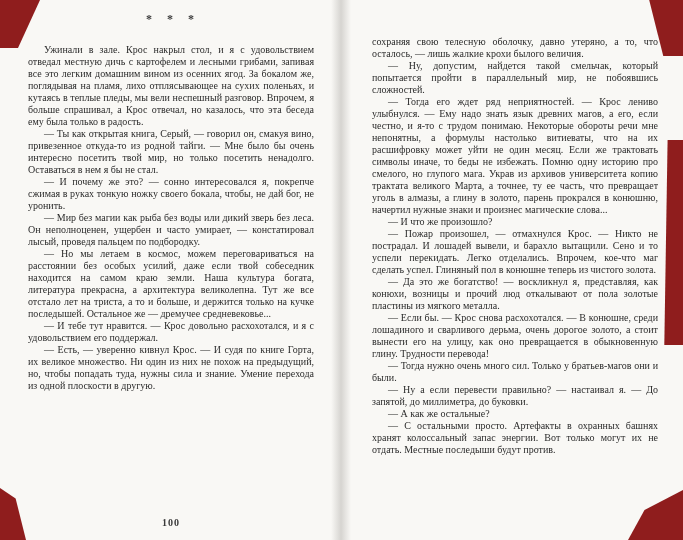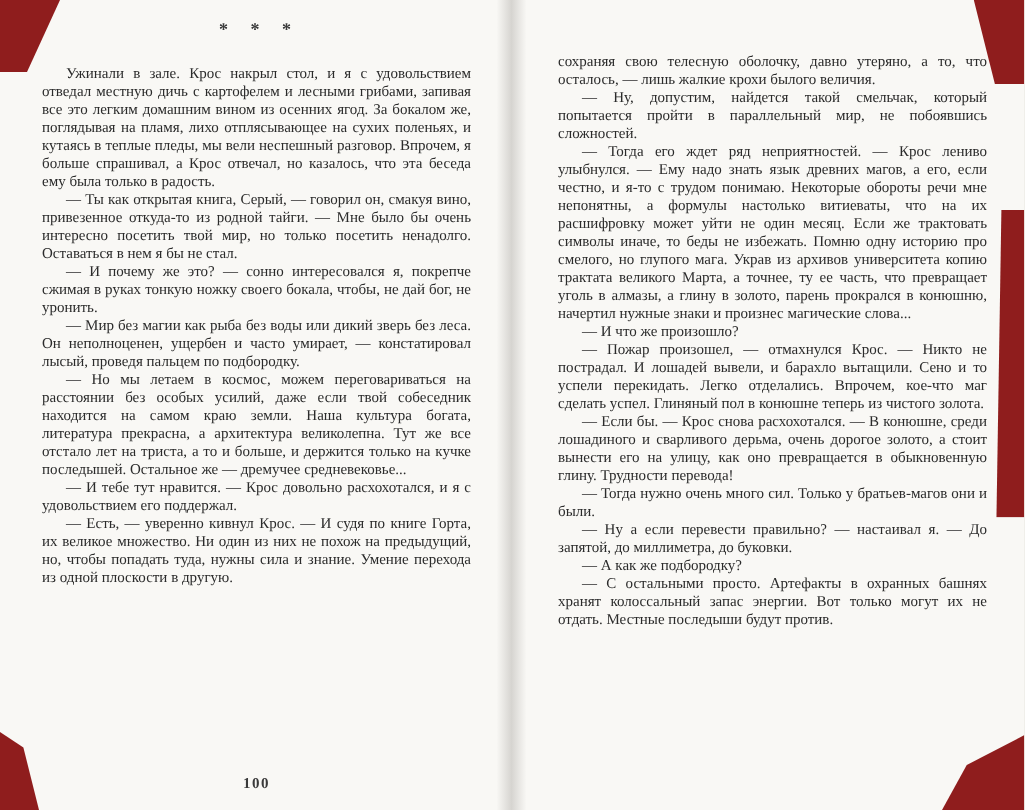--- a/index.html
+++ b/index.html
@@ -110,21 +110,22 @@
 
   <div class="gutter"></div>
 
   <div class="page right">
     <div class="text-block">
         <p class="para">сохраняя свою телесную оболочку, давно утеряно, а то, что осталось, — лишь жалкие крохи былого величия.</p>
         <p class="para">— Ну, допустим, найдется такой смельчак, который попытается пройти в параллельный мир, не побоявшись сложностей.</p>
         <p class="para">— Тогда его ждет ряд неприятностей. — Крос лениво улыбнулся. — Ему надо знать язык древних магов, а его, если честно, и я-то с трудом понимаю. Некоторые обороты речи мне непонятны, а формулы настолько витиеваты, что на их расшифровку может уйти не один месяц. Если же трактовать символы иначе, то беды не избежать. Помню одну историю про смелого, но глупого мага. Украв из архивов университета копию трактата великого Марта, а точнее, ту ее часть, что превращает уголь в алмазы, а глину в золото, парень прокрался в конюшню, начертил нужные знаки и произнес магические слова...</p>
         <p class="para">— И что же произошло?</p>
         <p class="para">— Пожар произошел, — отмахнулся Крос. — Никто не пострадал. И лошадей вывели, и барахло вытащили. Сено и то успели перекидать. Легко отделались. Впрочем, кое-что маг сделать успел. Глиняный пол в конюшне теперь из чистого золота.</p>
+        <p class="para">— Да это же богатство! — воскликнул я, представляя, как конюхи, возницы и прочий люд откалывают от пола золотые пластины из мягкого металла.</p>
         <p class="para">— Если бы. — Крос снова расхохотался. — В конюшне, среди лошадиного и сварливого дерьма, очень дорогое золото, а стоит вынести его на улицу, как оно превращается в обыкновенную глину. Трудности перевода!</p>
         <p class="para">— Тогда нужно очень много сил. Только у братьев-магов они и были.</p>
         <p class="para">— Ну а если перевести правильно? — настаивал я. — До запятой, до миллиметра, до буковки.</p>
-        <p class="para">— А как же подбородку?</p>
+        <p class="para">— А как же остальные?</p>
         <p class="para">— С остальными просто. Артефакты в охранных башнях хранят колоссальный запас энергии. Вот только могут их не отдать. Местные последыши будут против.</p>
       </div>
   </div>
 
 </div>
 
 </body></html>

